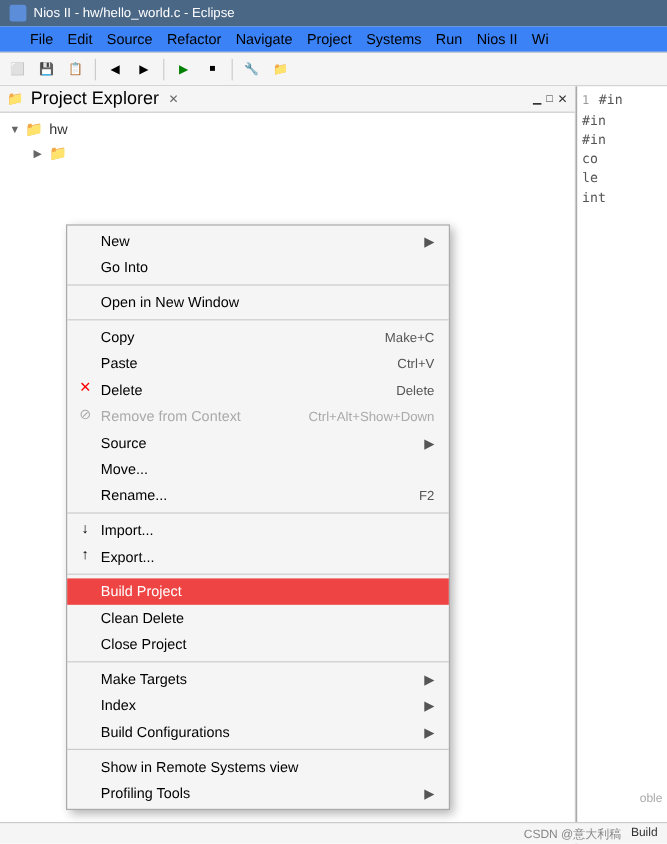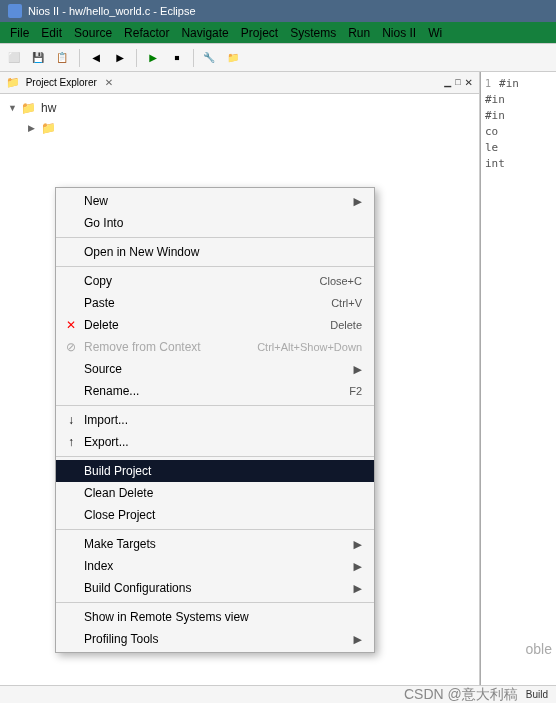--- a/index.html
+++ b/index.html
@@ -27,26 +27,26 @@
     .title-bar-icon {
       width: 14px;
       height: 14px;
       background: #5b8dd9;
       border-radius: 2px;
       display: inline-block;
     }
 
     
     .menu-bar {
-      background: #15803d;
+      background: #3b82f6;
       border-bottom: 1px solid #ccc;
       display: flex;
       align-items: center;
       height: 22px;
-      padding: 0 4px;
+      padding: 0 19px;
     }
     .menu-item {
       padding: 2px 6px;
       font-size: 12px;
       color: #000;
       cursor: pointer;
       white-space: nowrap;
     }
 
     
@@ -98,21 +98,21 @@
       border-bottom: 1px solid #ccc;
       height: 22px;
       display: flex;
       align-items: center;
       padding: 0 6px;
       font-size: 11px;
       color: #333;
       gap: 6px;
     }
     .panel-header-title {
-      font-size: 10px;
+      font-size: 15px;
       color: #000;
     }
 
     
     .tree-item {
       display: flex;
       align-items: center;
       height: 20px;
       padding-left: 8px;
       cursor: pointer;
@@ -172,31 +172,31 @@
       top: 115px;
       width: 320px;
       background: #f5f5f5;
       border: 1px solid #aaa;
       box-shadow: 3px 3px 8px rgba(0,0,0,0.3);
       z-index: 100;
       padding: 2px 0;
     }
     .ctx-item {
       display: flex;
-      align-items: center;
+      align-items: flex-end;
       padding: 4px 12px 4px 28px;
       font-size: 12px;
       color: #000;
       cursor: pointer;
       white-space: nowrap;
       position: relative;
       min-height: 22px;
     }
     .ctx-item.highlighted {
-      background: #0f172a;
+      background: #ef4444;
       color: white;
     }
     .ctx-item.disabled {
       color: #aaa;
       cursor: default;
     }
     .ctx-shortcut {
       margin-left: auto;
       color: #555;
       font-size: 11px;
@@ -305,36 +305,37 @@
 
       <div class="ctx-item">
         New
         <span class="ctx-arrow">▶</span>
       </div>
       <div class="ctx-item">Go Into</div>
       <div class="ctx-separator"></div>
       <div class="ctx-item">Open in New Window</div>
       <div class="ctx-separator"></div>
       <div class="ctx-item">
-        Copy <span class="ctx-shortcut">Close+C</span>
+        Copy <span class="ctx-shortcut">Make+C</span>
       </div>
       <div class="ctx-item">
         Paste <span class="ctx-shortcut">Ctrl+V</span>
       </div>
       <div class="ctx-item">
         <span class="ctx-icon" style="color:red">✕</span>
         Delete <span class="ctx-shortcut">Delete</span>
       </div>
       <div class="ctx-item disabled">
         <span class="ctx-icon" style="color:#aaa">⊘</span>
         Remove from Context <span class="ctx-shortcut" style="color:#aaa">Ctrl+Alt+Show+Down</span>
       </div>
       <div class="ctx-item">
         Source <span class="ctx-arrow">▶</span>
       </div>
+      <div class="ctx-item">Move...</div>
       <div class="ctx-item">
         Rename... <span class="ctx-shortcut">F2</span>
       </div>
       <div class="ctx-separator"></div>
       <div class="ctx-item">
         <span class="ctx-icon">↓</span>
         Import...
       </div>
       <div class="ctx-item">
         <span class="ctx-icon">↑</span>
@@ -366,21 +367,21 @@
   <div class="editor-panel">
     <div class="editor-content">
       <div><span class="editor-line-num">1</span><span style="color:#555">#in</span></div>
       <div><span style="color:#555">#in</span></div>
       <div><span style="color:#555">#in</span></div>
       <div><span style="color:#555">co</span></div>
       <div><span style="color:#555">le</span></div>
       <div><span style="color:#555">int</span></div>
     </div>
 
-    <div style="position:absolute;bottom:46px;right:4px;font-size:14px;color:#aaa;">oble</div>
+    <div style="position:absolute;bottom:32px;right:4px;font-size:10px;color:#aaa;">oble</div>
   </div>
 
 </div>
 
 <div class="status-bar">
-  <span style="margin-right:8px;font-size:14px;color:#888">CSDN @意大利稿</span>
+  <span style="margin-right:8px;font-size:10px;color:#888">CSDN @意大利稿</span>
   <span>Build</span>
 </div>
 
 </body></html>

